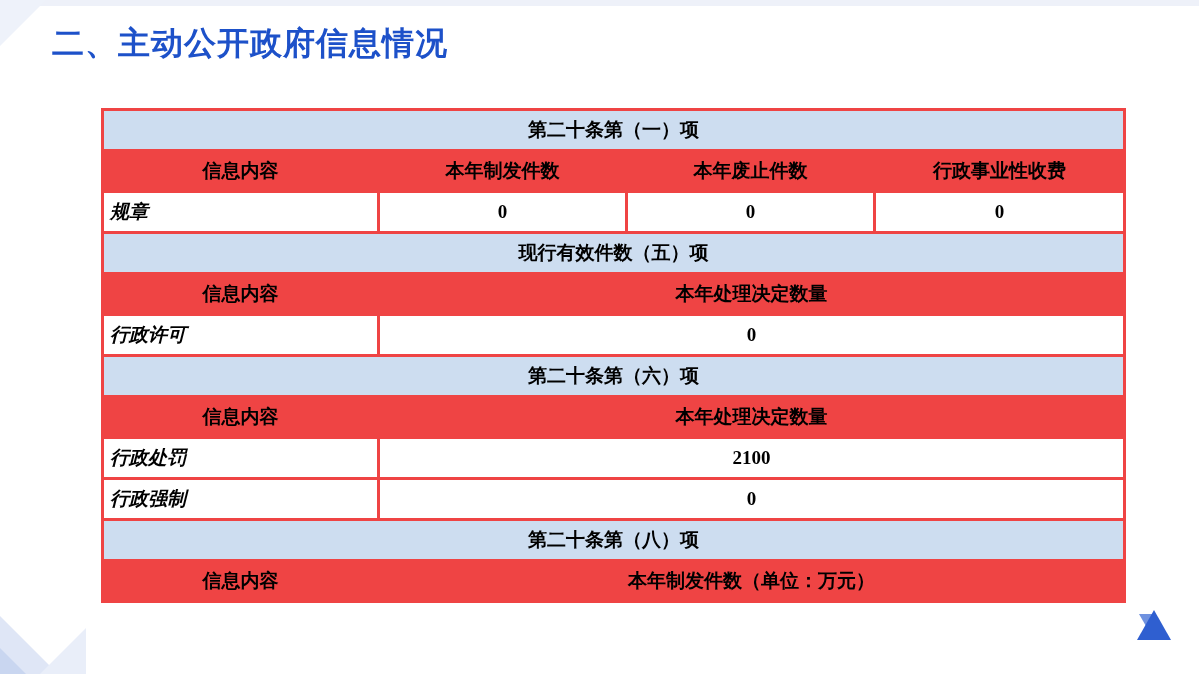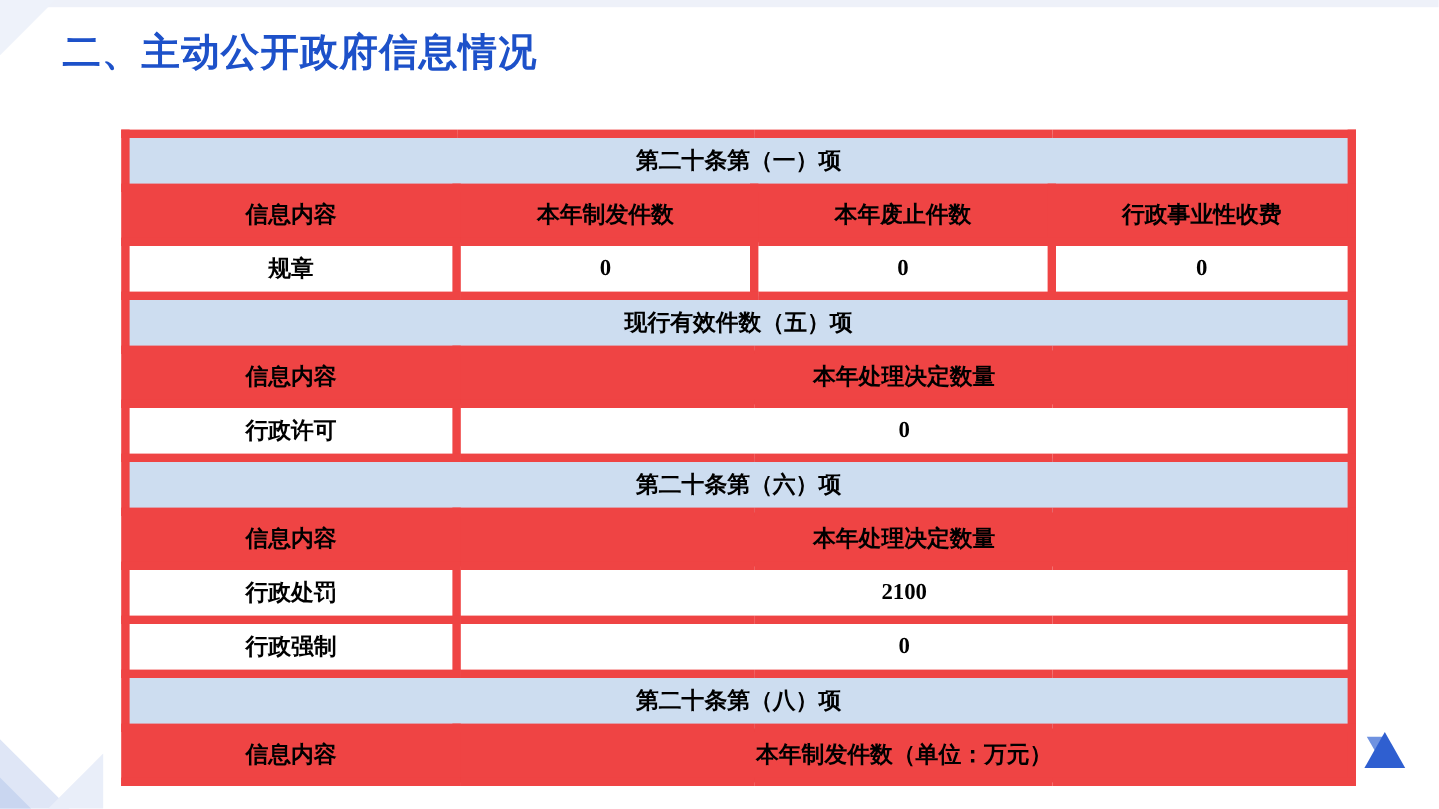--- a/index.html
+++ b/index.html
@@ -95,41 +95,42 @@
     width: 1022px;
   }
   table.info {
     border-collapse: collapse;
     table-layout: fixed;
     width: 1022px;
     font-size: 19px;
     color: #000;
   }
   table.info td {
-    border: 7px solid #ef4444;
+    border: 3px solid #ef4444;
     height: 36px;
     padding: 1px 6px;
     vertical-align: middle;
     font-family: "Liberation Serif", "DejaVu Serif", serif;
   }
   .sec {
     background: #cdddf0;
     text-align: center;
     font-weight: bold;
     font-size: 19px;
   }
   .hdr {
     text-align: center;
     font-weight: bold;
     background: #ef4444;
   }
   .lbl {
-    text-align: center;
+    text-align: left;
     padding-left: 12px;
     font-weight: bold;
+    font-style: italic;
   }
   .val {
     text-align: center;
     font-weight: bold;
   }
   .col1 { width: 276px; }
   .col2 { width: 248px; }
   .col3 { width: 248px; }
   .col4 { width: 250px; }
 </style>

